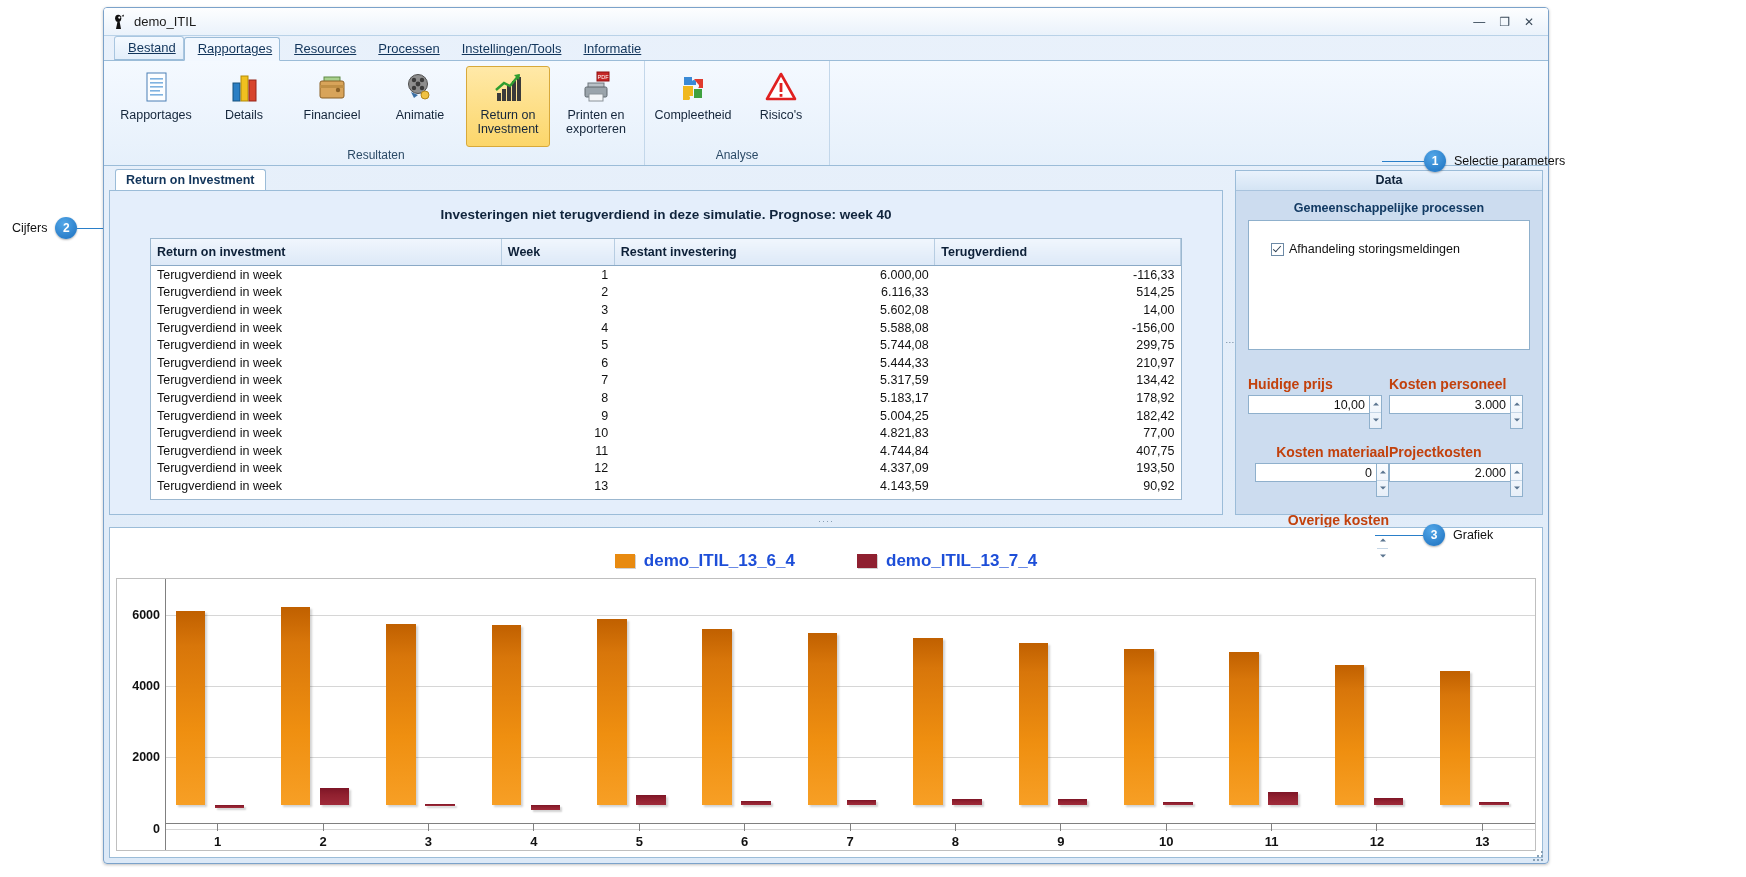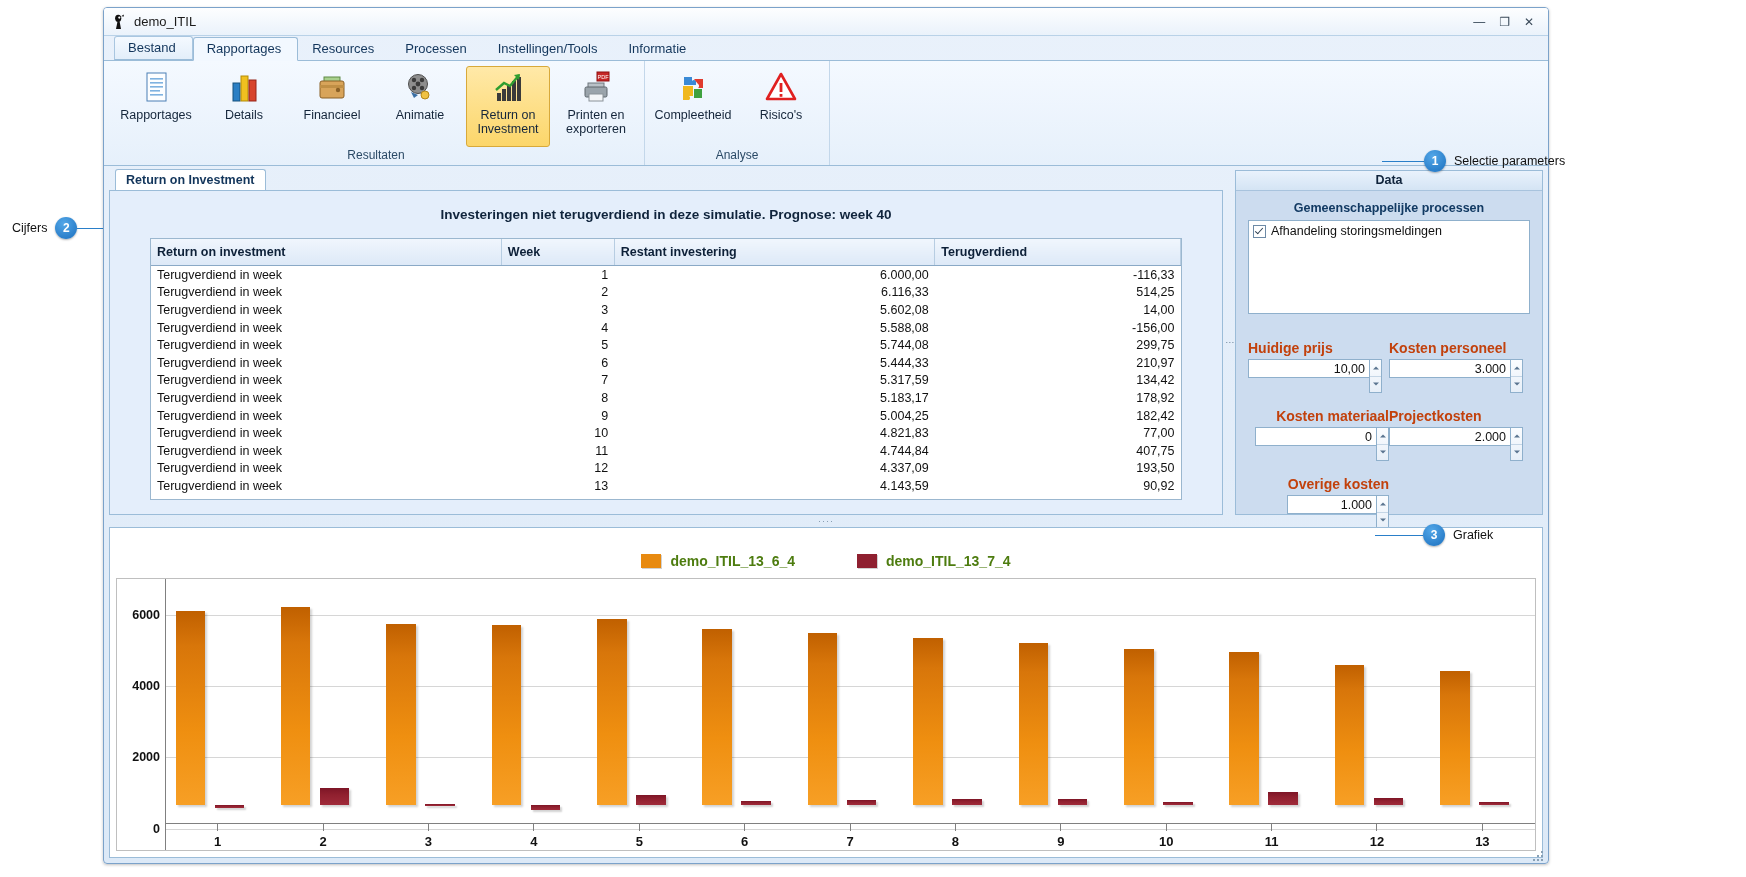--- a/index.html
+++ b/index.html
@@ -37,25 +37,26 @@
   
   #ribbon-tabs{
     height:24px;flex:0 0 24px;
     display:flex;align-items:flex-end;
     padding-left:10px;
     border-bottom:1px solid #9bbcd8;
     background:transparent;
   }
   .rtab{
     font-size:13px;color:#12355b;
-    padding:3px 16px 4px 13px;
+    padding:3px 7px 4px 13px;
     border:1px solid transparent;
     border-bottom:none;
     line-height:15px;
     cursor:default;
+    text-decoration:underline;
   }
   .rtab.first{border:1px solid #a9c6e0;border-bottom:1px solid #9bbcd8;background:linear-gradient(#f4f9ff,#e3eefa);border-radius:3px 3px 0 0;}
   .rtab.active{
     background:#f2f8ff;
     border:1px solid #9bbcd8;border-bottom:1px solid #f2f8ff;
     border-radius:3px 3px 0 0;
     position:relative;top:1px;
   }
   
   #ribbon{
@@ -146,21 +147,21 @@
     background:linear-gradient(#e9f2fc,#d4e4f4);
     border-bottom:1px solid #a8c3dd;
     text-align:center;font-weight:bold;font-size:12.5px;color:#10243c;
     line-height:19px;
   }
   #data-inner{flex:1;padding:10px 12px;display:flex;flex-direction:column;}
   .dp-caption{
     text-align:center;font-weight:bold;font-size:12.5px;color:#123a63;margin-bottom:5px;
   }
   #proc-list{
-    background:#fff;border:1px solid #8fb0cc;height:88px;padding:2px;
+    background:#fff;border:1px solid #8fb0cc;height:88px;padding:20px;
   }
   .proc-row{display:flex;align-items:center;gap:5px;font-size:12.5px;color:#111;padding:1px 2px;}
   .cbx{
     width:11px;height:11px;border:1px solid #6d8aa6;background:#fff;
     display:inline-block;position:relative;flex:0 0 11px;
   }
   .cbx.on:after{
     content:"";position:absolute;left:3px;top:0px;width:3px;height:7px;
     border:solid #2c3e50;border-width:0 1.6px 1.6px 0;transform:rotate(42deg);
   }
@@ -195,21 +196,21 @@
   #hsplit{flex:0 0 12px;display:flex;align-items:center;justify-content:center;}
   #hsplit .dots{font-size:9px;color:#7e93a8;letter-spacing:1px;}
   
   #chart-panel{
     flex:1;min-height:0;border:1px solid #9bbcd8;background:#ffffff;
     display:flex;flex-direction:column;padding:4px 6px 6px 6px;
   }
   #legend{height:34px;flex:0 0 34px;display:flex;align-items:center;justify-content:center;gap:62px;padding-top:12px;}
   .lg{display:flex;align-items:center;gap:9px;}
   .lg .sw{width:20px;height:14px;box-shadow:1px 1px 0 rgba(0,0,0,.18);}
-  .lg .nm{font-size:14px;font-weight:bold;color:#4d7c0f;}
+  .lg .nm{font-size:17px;font-weight:bold;color:#1d4ed8;}
   #plot-outer{flex:1;min-height:0;display:flex;border:1px solid #bfbfbf;background:#fff;}
   #ylabels{
     flex:0 0 48px;position:relative;
   }
   #ylabels span{
     position:absolute;right:5px;font-size:12.5px;font-weight:bold;color:#111;
     transform:translateY(-50%);
   }
   #plot{flex:1;position:relative;min-width:0;}
   .grid-h{position:absolute;left:0;right:0;height:1px;background:#d6d6d6;}

